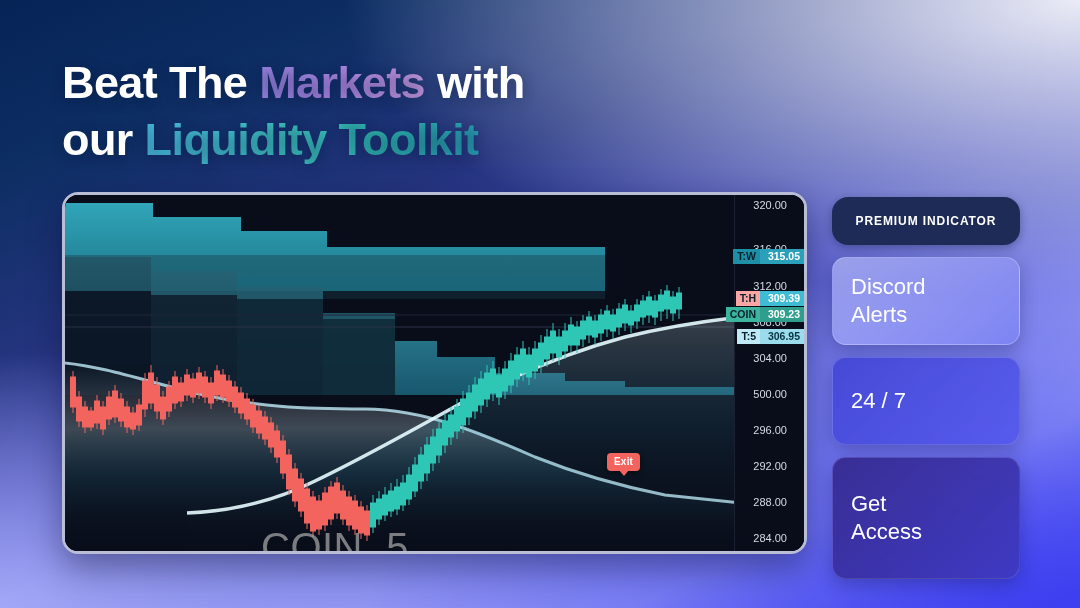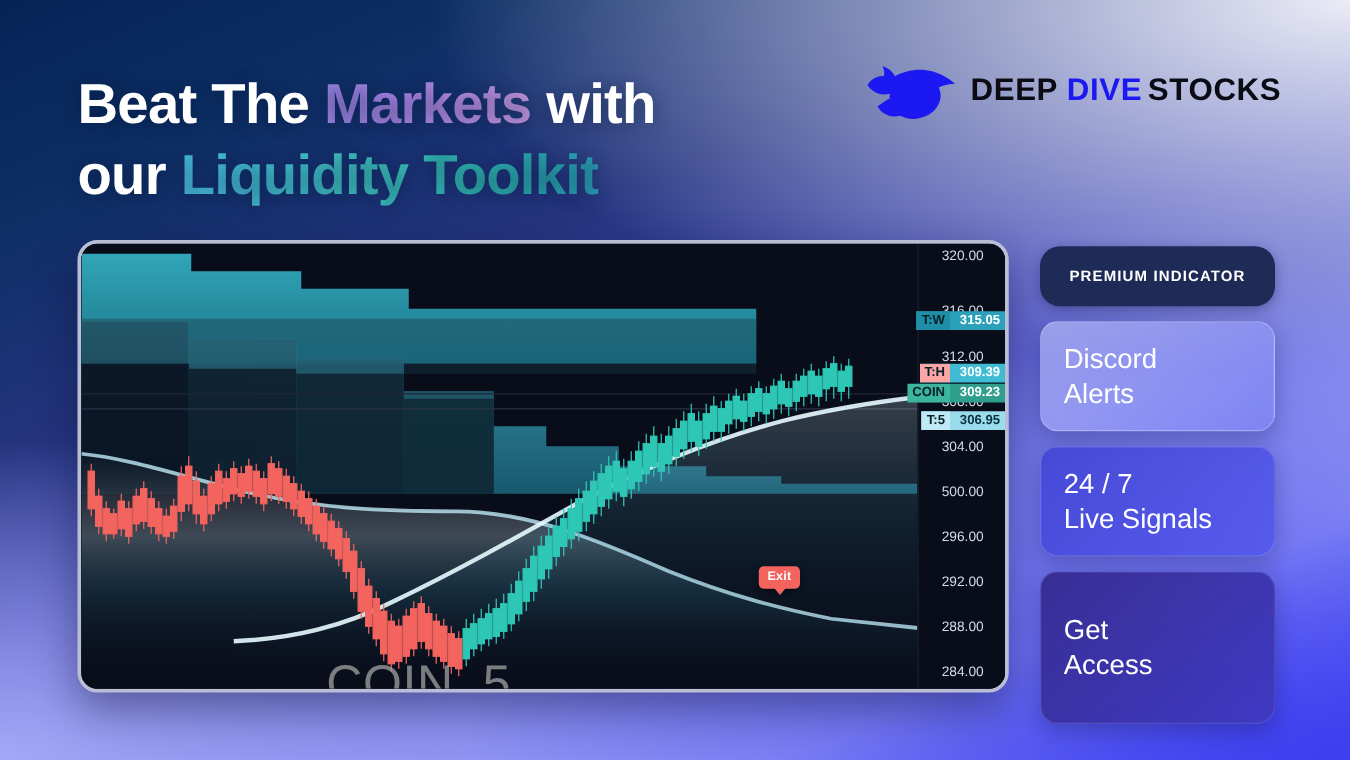--- a/index.html
+++ b/index.html
@@ -136,32 +136,20 @@
 </head>
 <body>
 
 <div id="root">
 
   <div id="headline">
     <div class="line"><span>Beat The </span><span class="grad-markets">Markets</span><span> with</span></div>
     <div class="line"><span>our </span><span class="grad-toolkit">Liquidity Toolkit</span></div>
   </div>
 
-  <div id="logo">
-    <span id="logo-mark">
-      <svg viewBox="0 0 74 52" width="74" height="52" aria-hidden="true">
-        <path fill="#1b18f2" d="M2 22c3-5 9-8 13-7 1-3 0-6-1-8 4 1 8 4 10 8 7-4 16-6 24-5 9 1 17 5 24 11-4 0-9 1-13 3 2 4 2 9 0 13-3 7-10 11-18 12-7 1-14-2-18-7-3-4-4-9-3-13-4 1-9 1-13-2-2-1-4-3-5-5z"></path>
-        <path fill="#1b18f2" d="M19 33c5 5 12 8 20 7-4 5-11 8-18 7-5-1-9-4-11-8 3-2 6-4 9-6z"></path>
-      </svg>
-    </span>
-    <span id="logo-text">
-      <span class="logo-row"><span class="lg-dark">DEEP </span><span class="lg-blue">DIVE</span></span>
-      <span class="logo-row r2 lg-dark">STOCKS</span>
-    </span>
-  </div>
 
   <div id="chart-card">
     <div id="chart-inner">
 
       <div id="plot">
 
         <svg width="675" height="356" viewBox="0 0 675 356" aria-hidden="true">
           <defs>
             <linearGradient id="stepTop" x1="0" y1="0" x2="0" y2="1">
               <stop offset="0%" stop-color="#35b3c6"></stop>
@@ -488,21 +476,20 @@
     <div class="card" id="card-discord">
       <span class="card-lines">
         <span>Discord</span>
         <span>Alerts</span>
       </span>
     </div>
 
     <div class="card" id="card-signals">
       <span class="card-lines">
         <span>24 / 7</span>
-        <span>Live Signals</span>
       </span>
     </div>
 
     <div class="card" id="card-access">
       <span class="card-lines">
         <span>Get</span>
         <span>Access</span>
       </span>
     </div>
   </div>

